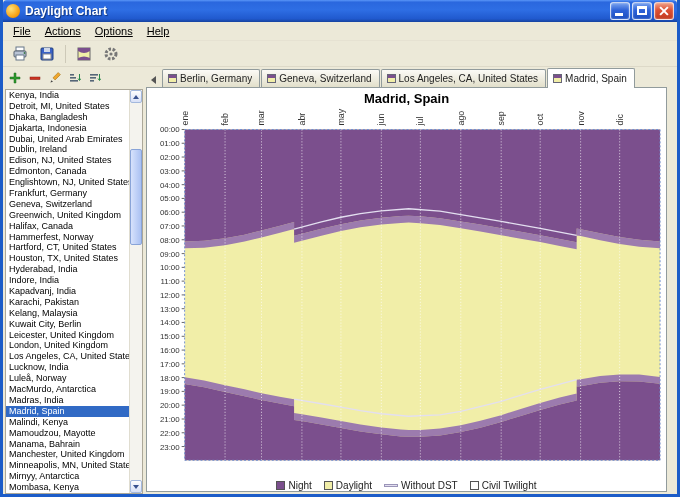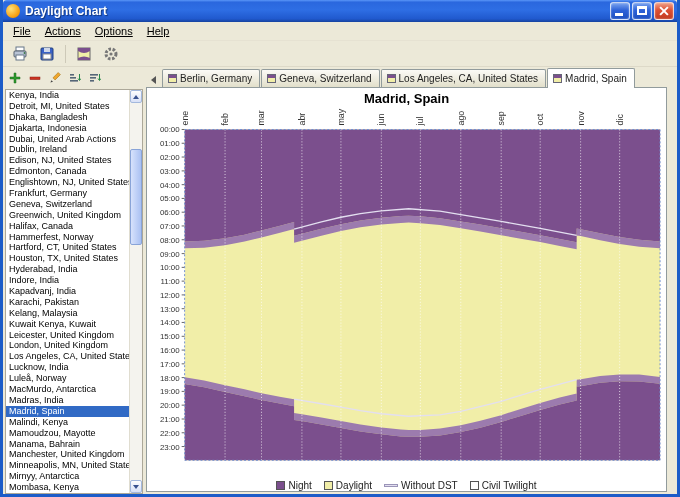--- a/index.html
+++ b/index.html
@@ -182,38 +182,38 @@
               <path d="M10.5 2 v6 M9 6.5 l1.5 2 1.5 -2" stroke="#2a8a4a" fill="none"></path>
             </svg>
         </span>
       </div>
       <div class="city-list-wrap">
         <div class="city-list">
             <div class="city-row">Kenya, India</div>
             <div class="city-row">Detroit, MI, United States</div>
             <div class="city-row">Dhaka, Bangladesh</div>
             <div class="city-row">Djakarta, Indonesia</div>
-            <div class="city-row">Dubai, United Arab Actions</div>
+            <div class="city-row">Dubai, United Arab Emirates</div>
             <div class="city-row">Dublin, Ireland</div>
             <div class="city-row">Edison, NJ, United States</div>
             <div class="city-row">Edmonton, Canada</div>
             <div class="city-row">Englishtown, NJ, United States</div>
             <div class="city-row">Frankfurt, Germany</div>
             <div class="city-row">Geneva, Switzerland</div>
             <div class="city-row">Greenwich, United Kingdom</div>
             <div class="city-row">Halifax, Canada</div>
             <div class="city-row">Hammerfest, Norway</div>
             <div class="city-row">Hartford, CT, United States</div>
             <div class="city-row">Houston, TX, United States</div>
             <div class="city-row">Hyderabad, India</div>
             <div class="city-row">Indore, India</div>
             <div class="city-row">Kapadvanj, India</div>
             <div class="city-row">Karachi, Pakistan</div>
             <div class="city-row">Kelang, Malaysia</div>
-            <div class="city-row">Kuwait Kenya, Kuwait</div>
+            <div class="city-row">Kuwait City, Berlin</div>
             <div class="city-row">Leicester, United Kingdom</div>
             <div class="city-row">London, United Kingdom</div>
             <div class="city-row">Los Angeles, CA, United States</div>
             <div class="city-row">Lucknow, India</div>
             <div class="city-row">Luleå, Norway</div>
             <div class="city-row">MacMurdo, Antarctica</div>
             <div class="city-row">Madras, India</div>
             <div class="city-row selected">Madrid, Spain</div>
             <div class="city-row">Malindi, Kenya</div>
             <div class="city-row">Mamoudzou, Mayotte</div>

